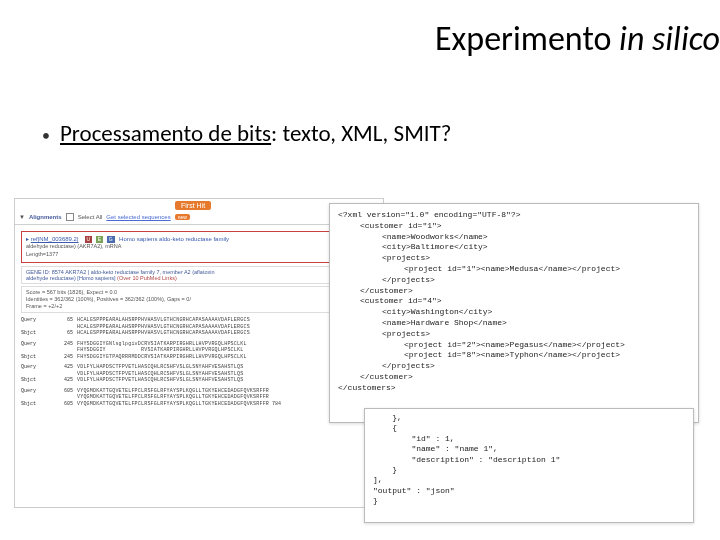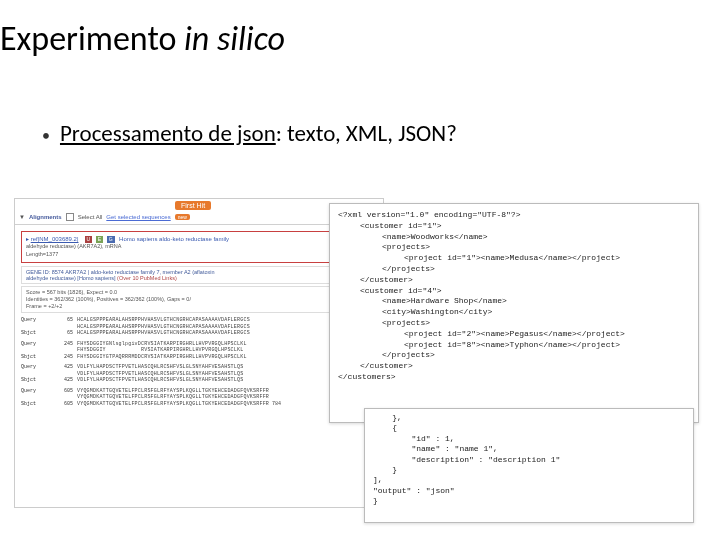--- a/index.html
+++ b/index.html
@@ -7,21 +7,21 @@
     width: 720px;
     height: 540px;
     background: #fff;
     font-family: Calibri, Arial, sans-serif;
     position: relative;
     overflow: hidden;
   }
   .slide-title {
     font-size: 34px;
     font-weight: 400;
-    text-align: left;
+    text-align: right;
     padding: 18px 0 6px 0;
     color: #000;
   }
   .slide-title .italic { font-style: italic; }
   .bullet-row {
     display: flex;
     align-items: baseline;
     padding: 54px 0 0 42px;
     font-size: 23px;
     color: #000;
@@ -153,21 +153,21 @@
 </head>
 <body>
 
 <div class="slide-title">
   <span>Experimento </span><span class="italic">in silico</span>
 </div>
 
 <div class="bullet-row">
   <span class="bullet-dot">•</span>
   <span class="bullet-text">
-    <span class="underlined">Processamento de json</span><span>: texto, XML, JSON?</span>
+    <span class="underlined">Processamento de bits</span><span>: texto, XML, SMIT?</span>
   </span>
 </div>
 
 <div class="panels">
 
   <div class="panel-blast">
     <div class="blast-firsthit">First Hit</div>
     <div class="blast-header">
       <span>▼</span>
       <span class="align-label">Alignments</span>
@@ -220,27 +220,28 @@
         <div class="row"><span class="lbl"></span><span class="num"></span><span class="seq">VYQGMDKATTGQVETELFPCLRSFGLRFYAYSPLKQGLLTGKYEHCEDADGFQVKSRFFR</span></div>
         <div class="row"><span class="lbl">Sbjct</span><span class="num">605</span><span class="seq">VYQGMDKATTGQVETELFPCLRSFGLRFYAYSPLKQGLLTGKYEHCEDADGFQVKSRFFR</span> <span>784</span></div>
       </div>
     </div>
   </div>
 
   <div class="panel-xml">
     <div class="l">&lt;?xml version="1.0" encoding="UTF-8"?&gt;</div>
     <div class="l ind1">&lt;customer id="1"&gt;</div>
     <div class="l ind2">&lt;name&gt;Woodworks&lt;/name&gt;</div>
+    <div class="l ind2">&lt;city&gt;Baltimore&lt;/city&gt;</div>
     <div class="l ind2">&lt;projects&gt;</div>
     <div class="l ind3">&lt;project id="1"&gt;&lt;name&gt;Medusa&lt;/name&gt;&lt;/project&gt;</div>
     <div class="l ind2">&lt;/projects&gt;</div>
     <div class="l ind1">&lt;/customer&gt;</div>
     <div class="l ind1">&lt;customer id="4"&gt;</div>
+    <div class="l ind2">&lt;city&gt;Washington&lt;/city&gt;</div>
     <div class="l ind2">&lt;name&gt;Hardware Shop&lt;/name&gt;</div>
-    <div class="l ind2">&lt;city&gt;Washington&lt;/city&gt;</div>
     <div class="l ind2">&lt;projects&gt;</div>
     <div class="l ind3">&lt;project id="2"&gt;&lt;name&gt;Pegasus&lt;/name&gt;&lt;/project&gt;</div>
     <div class="l ind3">&lt;project id="8"&gt;&lt;name&gt;Typhon&lt;/name&gt;&lt;/project&gt;</div>
     <div class="l ind2">&lt;/projects&gt;</div>
     <div class="l ind1">&lt;/customer&gt;</div>
     <div class="l">&lt;/customers&gt;</div>
   </div>
 
   <div class="panel-json">
     <div class="l">    },</div>

